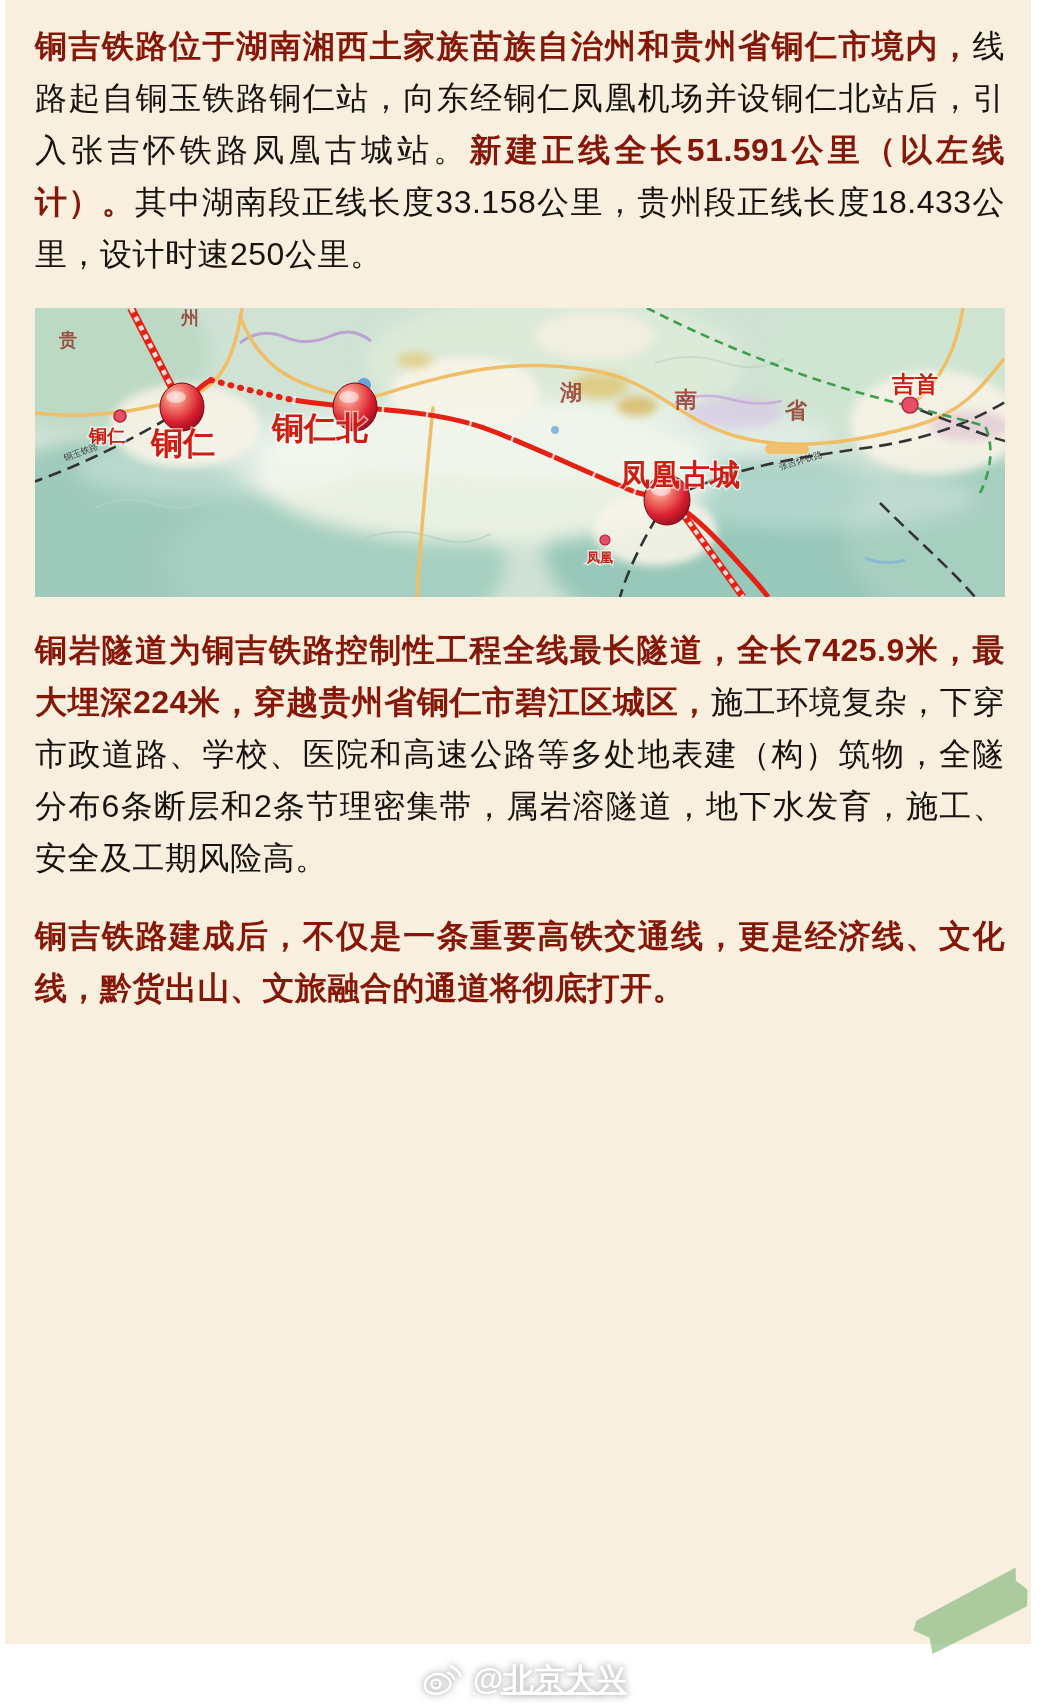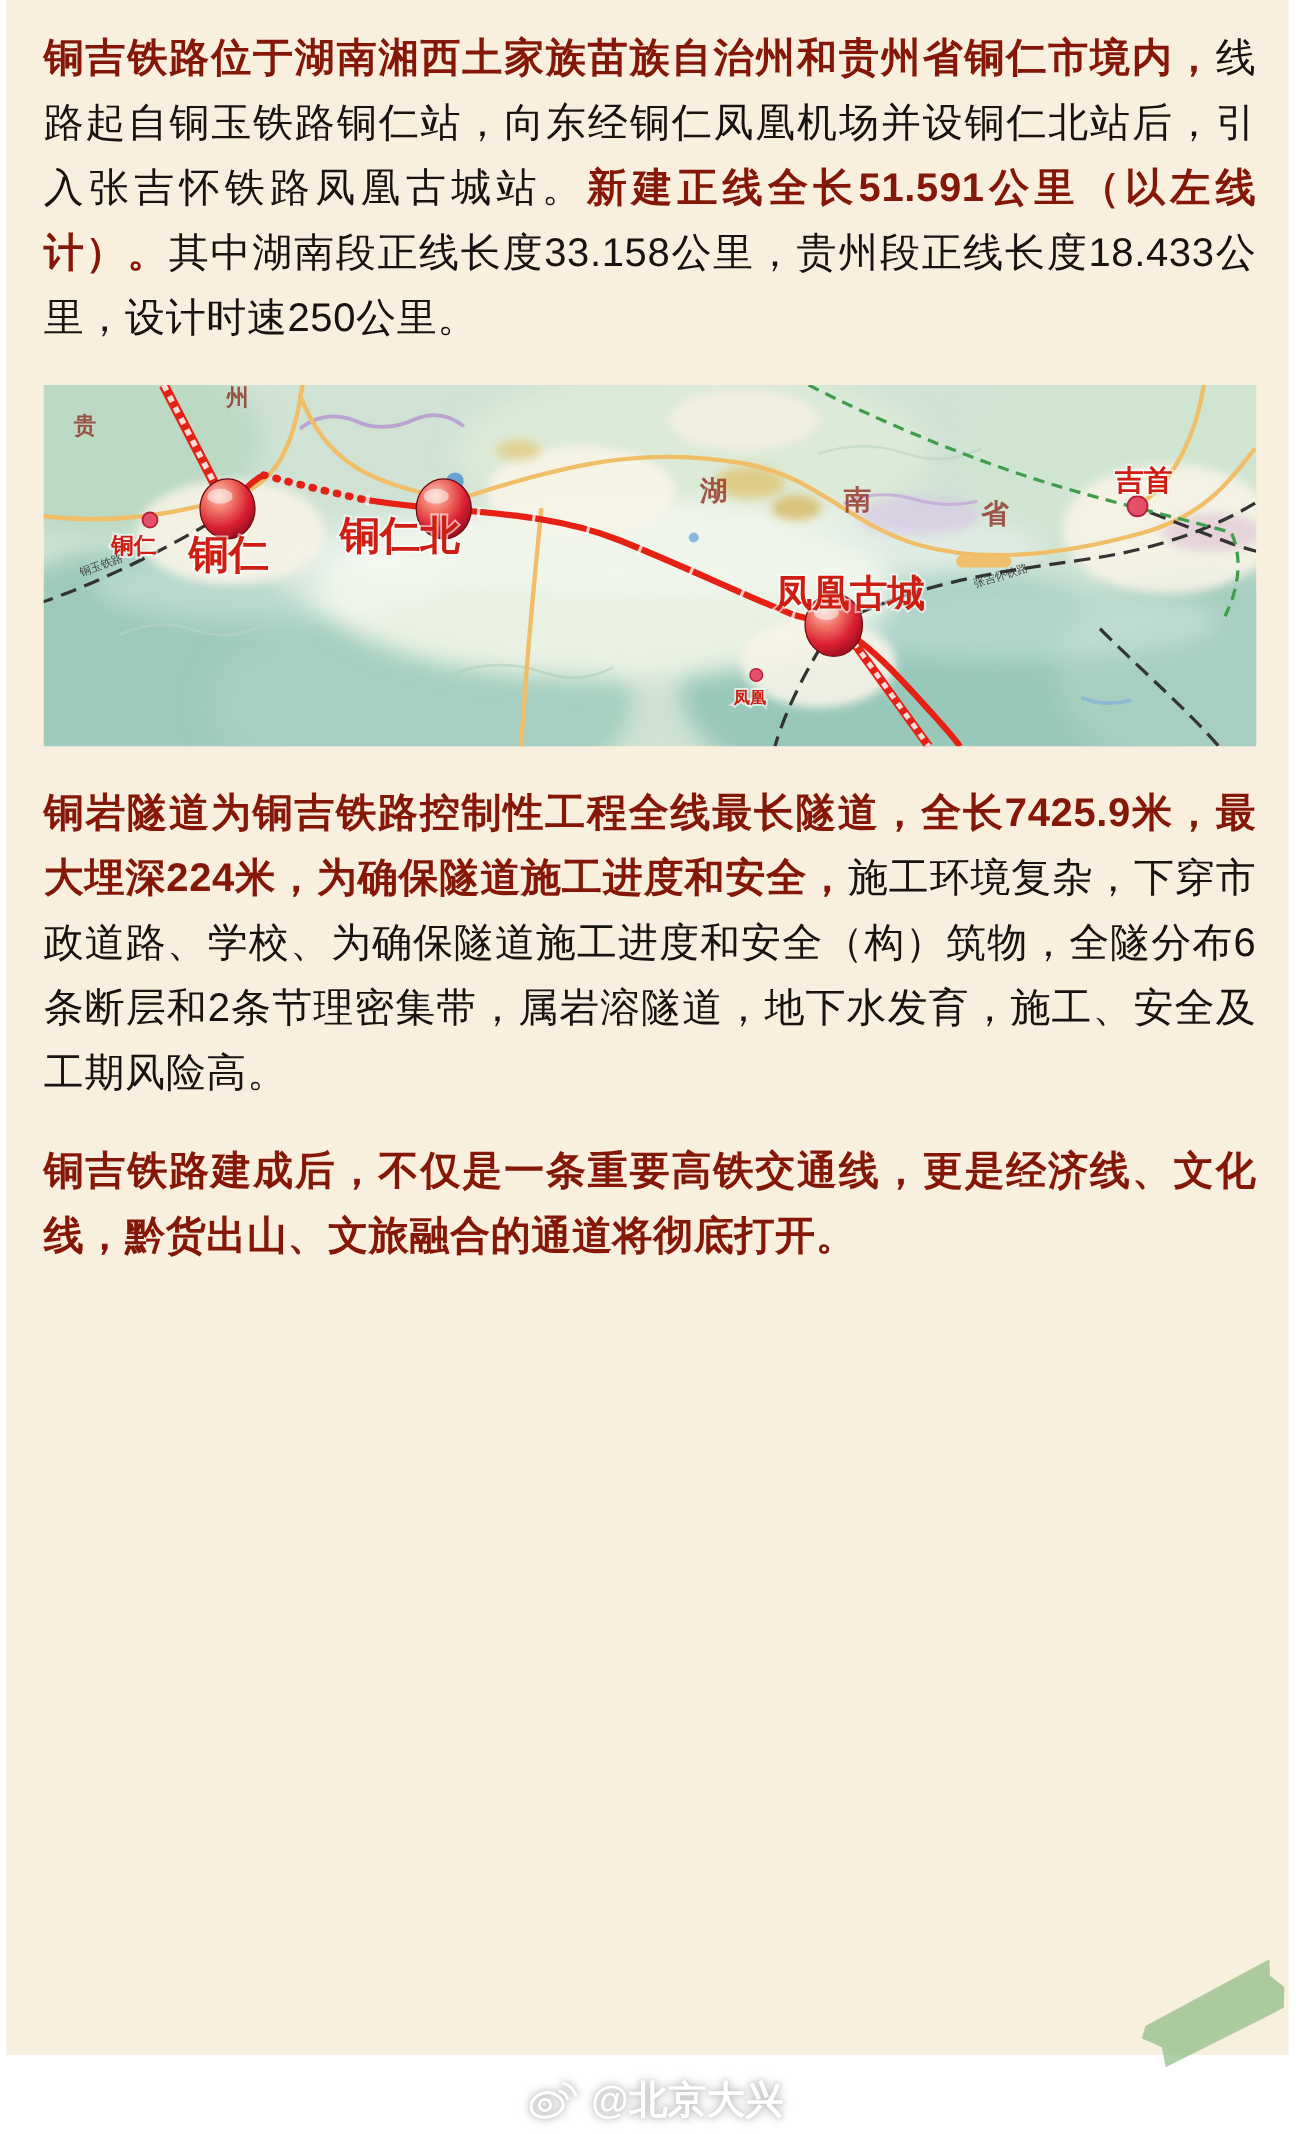--- a/index.html
+++ b/index.html
@@ -40,20 +40,21 @@
     transform:rotate(-28deg);
     clip-path:polygon(0% 20%,6% 2%,100% 0%,95% 30%,100% 64%,93% 100%,5% 94%,9% 55%);
   }
   .watermark{
     position:absolute;left:0;top:1652px;width:1048px;height:55px;
     display:flex;align-items:center;justify-content:center;gap:10px;
   }
   .watermark-text{
     font-size:31px;font-weight:700;color:#ffffff;
     text-shadow:0 0 2px #cfcfcf,0 0 6px #bdbdbd,0 0 10px #c8c8c8;
+    text-decoration:underline;
   }
   .weibo-icon{filter:drop-shadow(0 0 2px #c4c4c4) drop-shadow(0 0 4px #cccccc);}
 </style>
 </head>
 <body>
 
 <div id="page">
   <div class="content">
 
     <div id="p-top">
@@ -179,21 +180,21 @@
           <text class="prov-label" x="640" y="99" font-size="22">南</text>
           <text class="prov-label" x="750" y="110" font-size="22">省</text>
 
           <text class="rail-label" transform="translate(30,153) rotate(-20)">铜玉铁路</text>
           <text class="rail-label" transform="translate(745,162) rotate(-17)">张吉怀铁路</text>
         </g>
       </svg>
     </figure>
 
     <div id="p-rest">
-        <p class="para"><span class="seg bold">铜岩隧道为铜吉铁路控制性工程全线最长隧道，全长7425.9米，最大埋深224米，为确保隧道施工进度和安全，</span><span class="seg">施工环境复杂，下穿市政道路、学校、为确保隧道施工进度和安全（构）筑物，全隧分布6条断层和2条节理密集带，属岩溶隧道，地下水发育，施工、安全及工期风险高。</span></p>
+        <p class="para"><span class="seg bold">铜岩隧道为铜吉铁路控制性工程全线最长隧道，全长7425.9米，最大埋深224米，穿越贵州省铜仁市碧江区城区，</span><span class="seg">施工环境复杂，下穿市政道路、学校、医院和高速公路等多处地表建（构）筑物，全隧分布6条断层和2条节理密集带，属岩溶隧道，地下水发育，施工、安全及工期风险高。</span></p>
         <p class="para"><span class="seg bold">铜吉铁路建成后，不仅是一条重要高铁交通线，更是经济线、文化线，黔货出山、文旅融合的通道将彻底打开。</span></p>
       </div>
   </div>
 
   <div class="tape"></div>
 
   <div class="watermark">
     <svg class="weibo-icon" width="42" height="36" viewBox="0 0 42 36">
       <g fill="none" stroke="#ffffff" stroke-width="2.4" stroke-linecap="round">
         <path d="M16,12 C8,13 3,19 4,25 C5,31 13,33 20,31 C27,29 31,24 29,19 C27.5,15.5 22,11.5 16,12 Z"></path>

